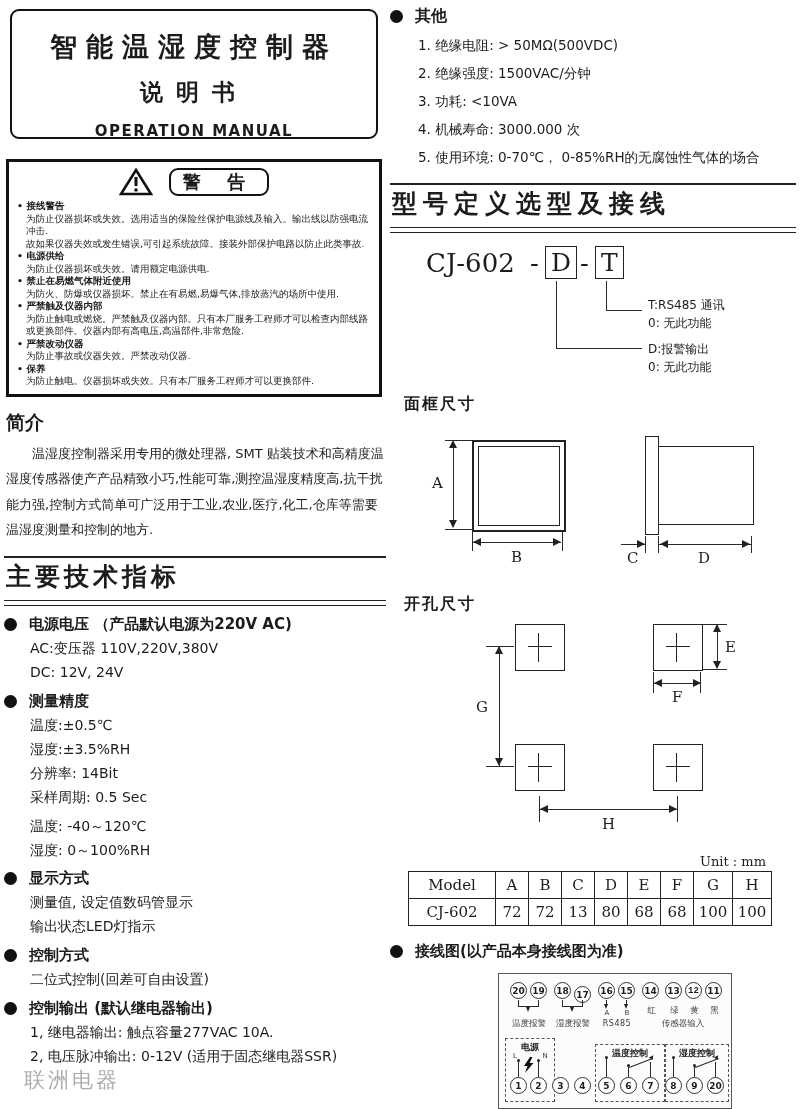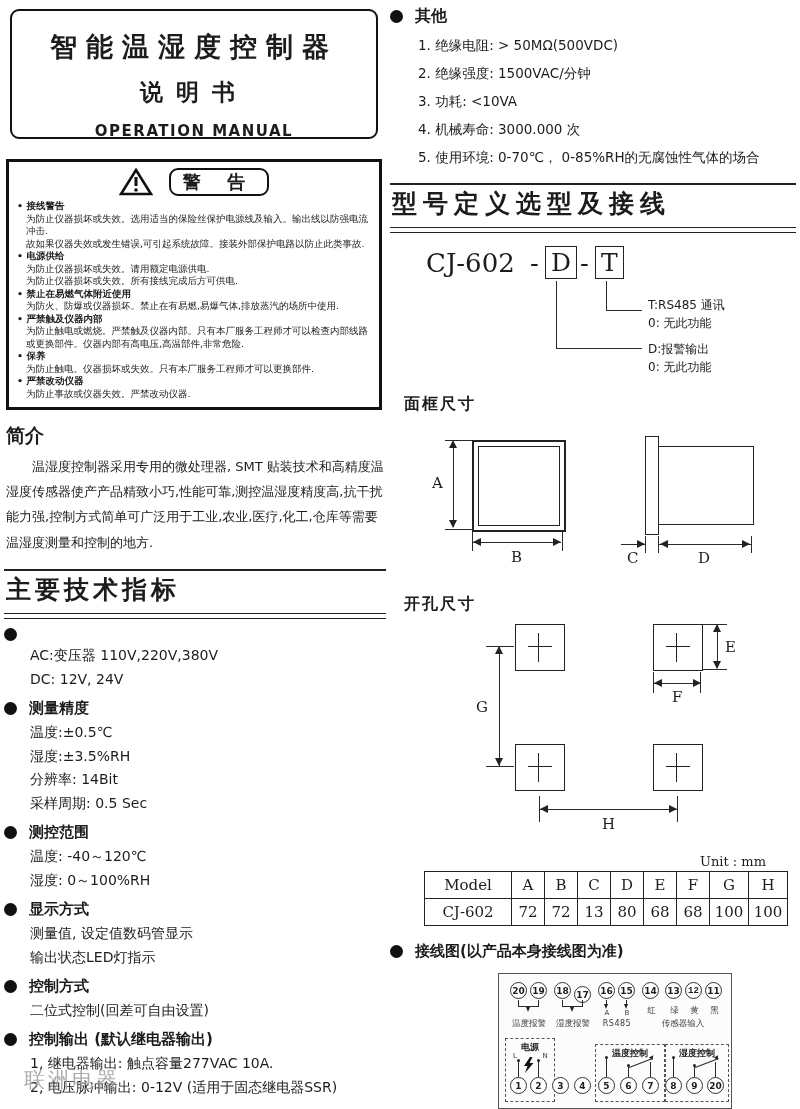--- a/index.html
+++ b/index.html
@@ -56,21 +56,21 @@
 
   .frame-wrap{position:relative;height:198px;}
   .hole-wrap{position:relative;height:262px;}
   .dim-title{position:absolute;left:14px;top:4px;font-size:16px;font-weight:600;letter-spacing:2px;}
   .sq{position:absolute;border:1.5px solid #222;background:#fff;}
   .chh{position:absolute;left:12px;right:12px;top:21px;border-top:1.6px solid #222;}
   .chv{position:absolute;top:8px;bottom:8px;left:22px;border-left:1.6px solid #222;}
 
   .tbl-wrap{margin-top:4px;}
   .unit{font-size:13px;text-align:right;margin-right:30px;}
-  table.dim{border-collapse:collapse;margin:2px 0 0 34px;}
+  table.dim{border-collapse:collapse;margin:2px 0 0 18px;}
   table.dim td{border:1.5px solid #222;text-align:center;font-size:15px;height:26px;padding:0;}
   .cw0{width:86px;} .cw1{width:32px;} .cw2{width:38px;}
 
   .wire-head{display:flex;align-items:center;font-weight:bold;font-size:15px;margin-top:16px;text-align:center;}
   .wiring-wrap{position:relative;height:158px;}
   .wbox{position:absolute;left:108px;top:12px;width:232px;height:134px;border:1.5px solid #555;background:#fcfcfc;}
   .term{position:absolute;width:15px;height:15px;border:1.5px solid #333;border-radius:50%;background:#fff;
         display:flex;align-items:center;justify-content:center;font-size:9px;font-weight:bold;}
   .wlbl{position:absolute;font-size:8.5px;color:#3a3a3a;text-align:center;white-space:nowrap;}
   .wdot{position:absolute;width:3px;height:3px;border-radius:50%;background:#222;}
@@ -104,68 +104,64 @@
         <span class="warn-title">警 告</span>
       </div>
       <div>
         <div class="warn-h">接线警告</div>
         <div class="warn-l">为防止仪器损坏或失效。选用适当的保险丝保护电源线及输入。输出线以防强电流冲击.</div>
         <div class="warn-l">故如果仪器失效或发生错误,可引起系统故障。接装外部保护电路以防止此类事故.</div>
       </div>
       <div>
         <div class="warn-h">电源供给</div>
         <div class="warn-l">为防止仪器损坏或失效。请用额定电源供电.</div>
-        <div class="warn-l">为防止仪器损坏或失效。所有接线完成后方可供电.</div>
       </div>
       <div>
         <div class="warn-h">禁止在易燃气体附近使用</div>
         <div class="warn-l">为防火、防爆或仪器损坏。禁止在有易燃,易爆气体,排放蒸汽的场所中使用.</div>
       </div>
       <div>
         <div class="warn-h">严禁触及仪器内部</div>
         <div class="warn-l">为防止触电或燃烧。严禁触及仪器内部。只有本厂服务工程师才可以检查内部线路或更换部件。仪器内部有高电压,高温部件,非常危险.</div>
       </div>
       <div>
+        <div class="warn-h">严禁改动仪器</div>
+        <div class="warn-l">为防止事故或仪器失效。严禁改动仪器.</div>
+      </div>
+      <div>
         <div class="warn-h">保养</div>
         <div class="warn-l">为防止触电。仪器损坏或失效。只有本厂服务工程师才可以更换部件.</div>
       </div>
-      <div>
-        <div class="warn-h">严禁改动仪器</div>
-        <div class="warn-l">为防止事故或仪器失效。严禁改动仪器.</div>
-      </div>
     </div>
 
     <div class="intro-h">简介</div>
     <div class="intro-p">温湿度控制器采用专用的微处理器, SMT 贴装技术和高精度温湿度传感器使产产品精致小巧,性能可靠,测控温湿度精度高,抗干扰能力强,控制方式简单可广泛用于工业,农业,医疗,化工,仓库等需要温湿度测量和控制的地方.</div>
 
     <div class="sec-head" style="margin-top:14px;">主要技术指标</div>
 
     <div style="margin-top:14px;">
       <div class="spec">
         <div class="spec-t">
             <span class="dot"></span>
+            <span>电源电压 （产品默认电源为220V AC)</span>
           </div>
         <div class="spec-l">AC:变压器  110V,220V,380V</div>
         <div class="spec-l">DC: 12V, 24V</div>
       </div>
       <div class="spec">
         <div class="spec-t">
             <span class="dot"></span>
             <span>测量精度</span>
           </div>
         <div class="spec-l">温度:±0.5℃</div>
         <div class="spec-l">湿度:±3.5%RH</div>
         <div class="spec-l">分辨率: 14Bit</div>
         <div class="spec-l">采样周期: 0.5 Sec</div>
       </div>
       <div class="spec">
-        <div class="spec-t">
-            <span class="dot"></span>
-            <span>测控范围</span>
-          </div>
         <div class="spec-l">温度:  -40～120℃</div>
         <div class="spec-l">湿度:  0～100%RH</div>
       </div>
       <div class="spec">
         <div class="spec-t">
             <span class="dot"></span>
             <span>显示方式</span>
           </div>
         <div class="spec-l">测量值, 设定值数码管显示</div>
         <div class="spec-l">输出状态LED灯指示</div>

